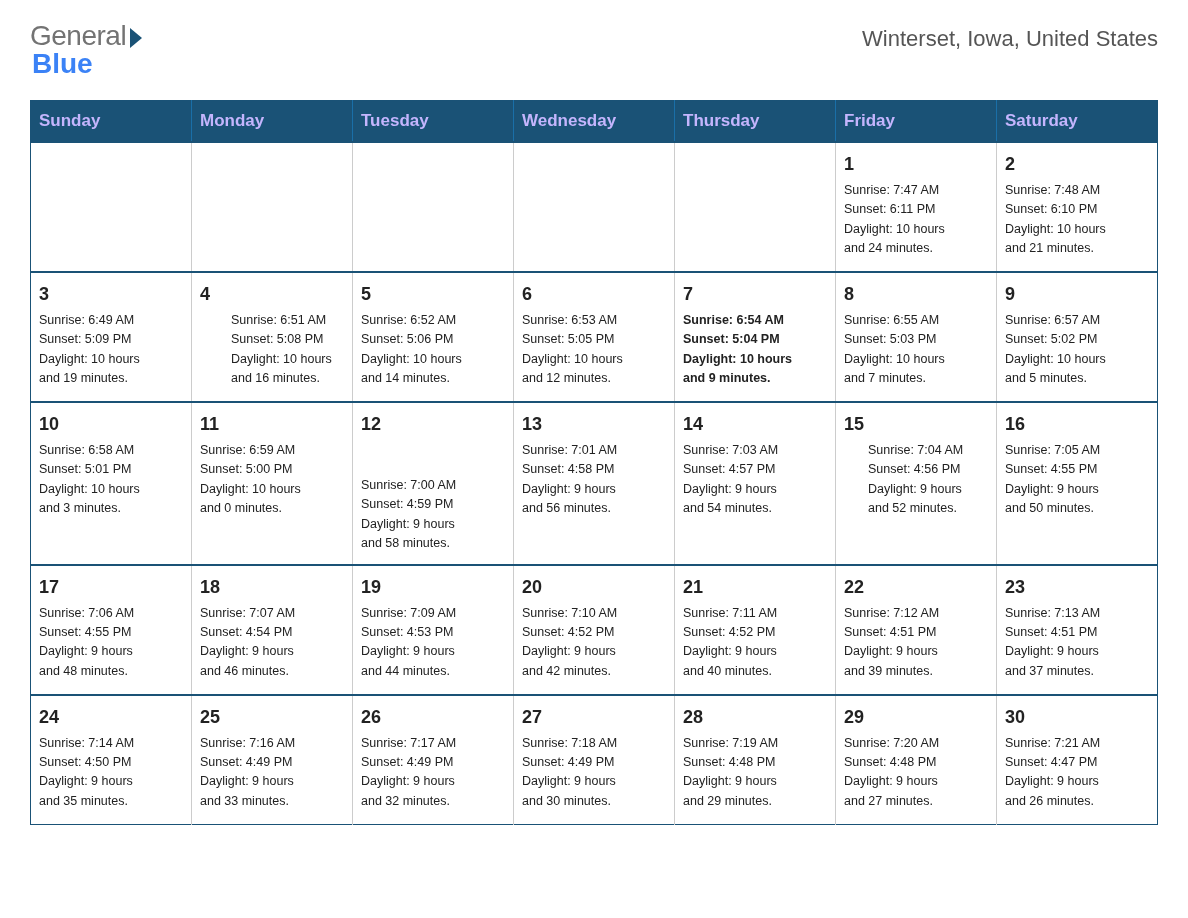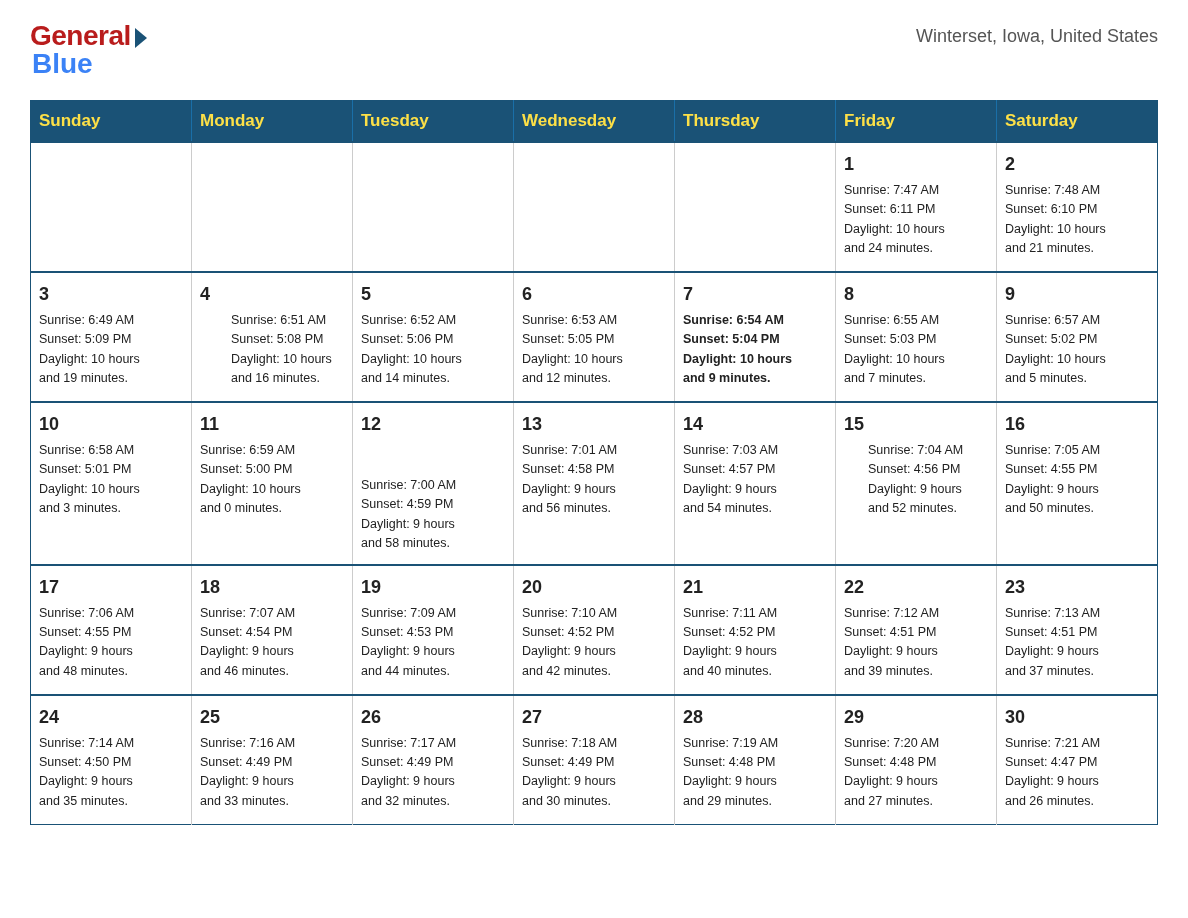--- a/index.html
+++ b/index.html
@@ -20,22 +20,22 @@
       display: flex;
       flex-direction: column;
       align-items: flex-start;
     }
     .logo-top {
       display: flex;
       align-items: center;
     }
     .logo-general {
       font-size: 28px;
-      font-weight: bold;
-      color: #b91c1c;
+      font-weight: normal;
+      color: #737373;
       letter-spacing: -0.5px;
     }
     .logo-arrow {
       width: 0;
       height: 0;
       border-left: 12px solid #1a5276;
       border-top: 10px solid transparent;
       border-bottom: 10px solid transparent;
       margin-left: 4px;
       margin-top: 4px;
@@ -50,32 +50,32 @@
     .title-block {
       text-align: right;
     }
     .month-title {
       font-size: 52px;
       font-weight: bold;
       color: #222;
       line-height: 1.1;
     }
     .location {
-      font-size: 18px;
+      font-size: 22px;
       color: #555;
       margin-top: 6px;
     }
     .calendar {
       width: 100%;
       border-collapse: collapse;
       border: 1.5px solid #1a5276;
     }
     .calendar thead tr th {
       background-color: #1a5276;
-      color: #fde047;
+      color: #c4b5fd;
       font-size: 17px;
       font-weight: 600;
       padding: 10px 8px;
       text-align: left;
       border-right: 1px solid #1a6fa8;
     }
     .calendar thead tr th:last-child {
       border-right: none;
     }
     .calendar tbody tr {

